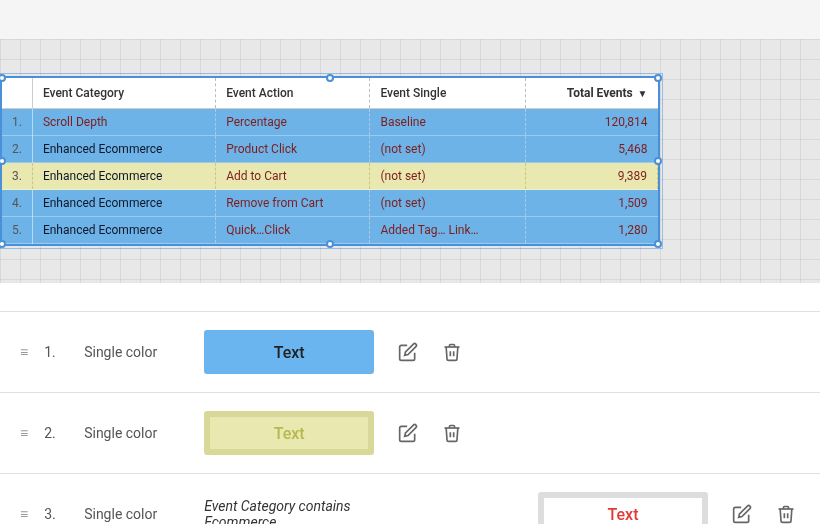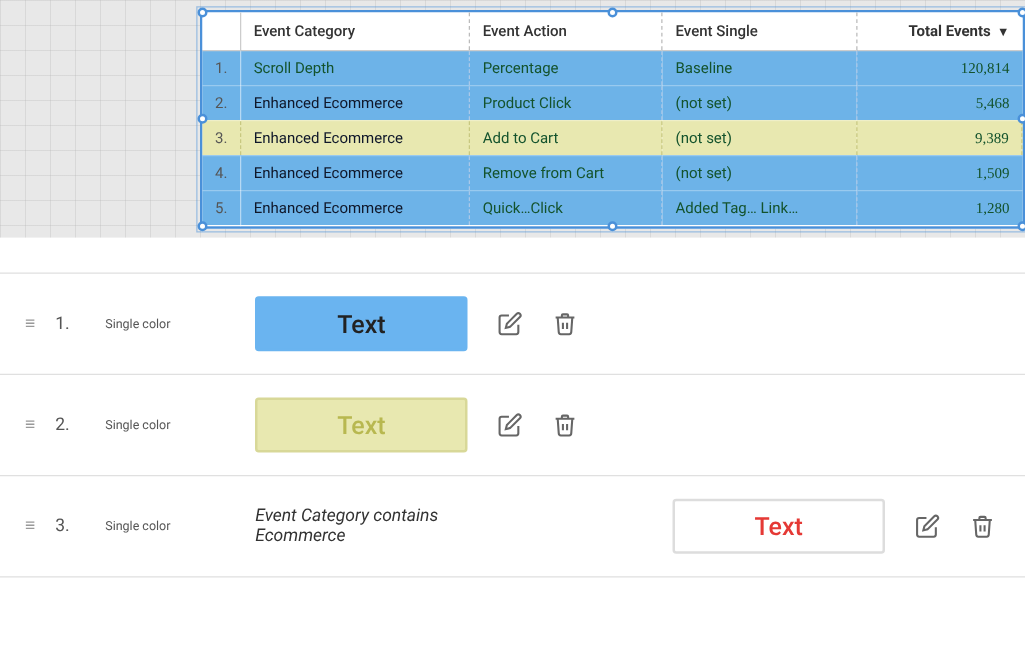--- a/index.html
+++ b/index.html
@@ -11,25 +11,26 @@
       overflow: hidden;
     }
 
     
     .spreadsheet-section {
       background: #e8e8e8;
       background-image:
         linear-gradient(rgba(180,180,180,0.3) 1px, transparent 1px),
         linear-gradient(90deg, rgba(180,180,180,0.3) 1px, transparent 1px);
       background-size: 20px 20px;
-      height: 190px;
-      display: flex;
-      align-items: center;
-      justify-content: flex-end;
+      height: 244px;
+      display: flex;
+      align-items: center;
+      justify-content: flex-start;
       position: relative;
+      margin-top: 39px;
     }
 
     .three-dot-menu {
       position: absolute;
       top: 10px;
       right: 10px;
       color: #666;
       font-size: 18px;
       cursor: pointer;
       letter-spacing: 1px;
@@ -103,21 +104,21 @@
     }
 
     .data-table tbody tr.highlighted {
       background: #e8e8b0;
     }
 
     .data-table tbody td {
       padding: 6px 10px;
       border-right: 1px dashed #aac8e8;
       border-bottom: 1px solid rgba(255,255,255,0.3);
-      color: #14532d;
+      color: #7f1d1d;
       font-size: 12px;
     }
 
     .data-table tbody tr.highlighted td {
       border-right: 1px dashed #c8c880;
     }
 
     .data-table tbody td:first-child {
       color: #555;
       border-right: 1px solid rgba(255,255,255,0.5);
@@ -125,21 +126,20 @@
       width: 30px;
     }
 
     .data-table tbody td.link-text {
       color: #0f172a;
     }
 
     .data-table tbody td:last-child {
       text-align: right;
       border-right: none;
-      font-family: Liberation Serif, serif;
     }
 
     .sort-arrow {
       font-size: 10px;
       margin-left: 2px;
     }
 
     
     .rules-section {
       background: white;
@@ -173,41 +173,41 @@
 
     .rule-number {
       color: #555;
       font-size: 14px;
       margin-right: 20px;
       min-width: 20px;
     }
 
     .rule-type {
       color: #555;
-      font-size: 10px;
+      font-size: 14px;
       min-width: 100px;
       margin-right: 20px;
     }
 
     .rule-condition {
       color: #333;
       font-size: 14px;
       flex: 1;
       margin-right: 20px;
     }
 
     .rule-preview {
       min-width: 170px;
       height: 44px;
       display: flex;
       align-items: center;
       justify-content: center;
-      font-size: 20px;
+      font-size: 16px;
       font-weight: 500;
-      border: 2px solid #737373;
+      border: 6px solid #737373;
       border-radius: 3px;
       margin-right: 20px;
     }
 
     .rule-preview.blue-bg {
       background: #6ab4f0;
       color: #222;
       border-color: #6ab4f0;
     }
 

